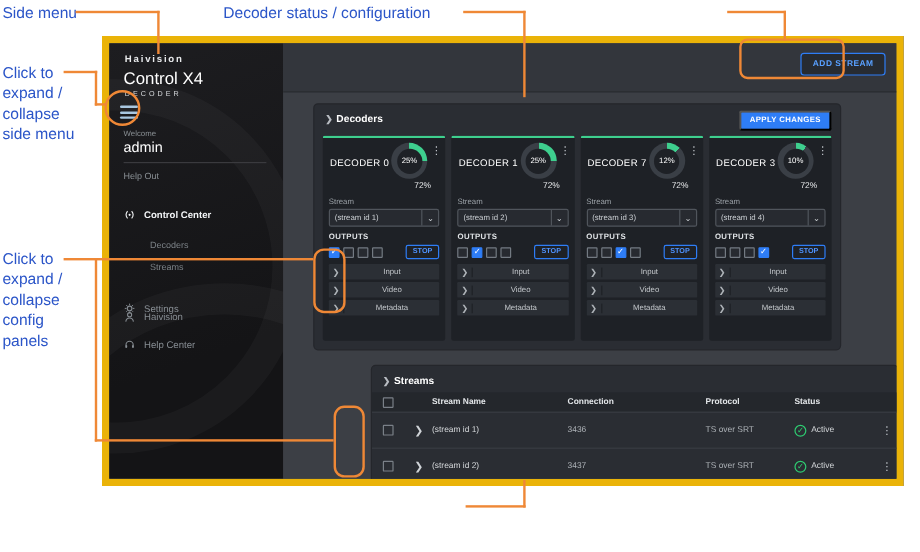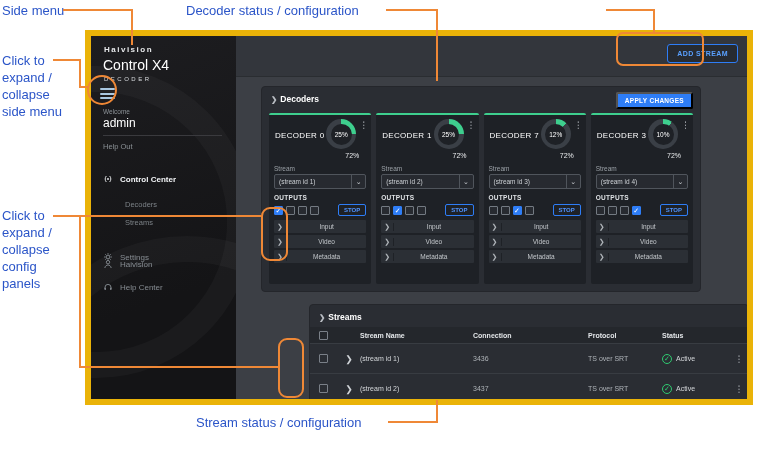--- a/index.html
+++ b/index.html
@@ -387,17 +387,16 @@
     <div>collapse</div>
     <div>config</div>
     <div>panels</div>
   </div>
   <div class="oline oh" style="left:53px;top:215px;width:208px;"></div>
   <div class="oline ov" style="left:79px;top:215px;height:153px;"></div>
   <div class="oline oh" style="left:79px;top:366px;width:199px;"></div>
   <div class="obox" style="left:261px;top:207px;width:23px;height:50px;border-radius:9px;"></div>
   <div class="obox" style="left:278px;top:338px;width:22px;height:56px;border-radius:9px;"></div>
 
-  <div class="ann" style="left:196px;top:415px;">Stream status / configuration</div>
   <div class="oline oh" style="left:388px;top:421px;width:50px;"></div>
   <div class="oline ov" style="left:436px;top:400px;height:23px;"></div>
 
 </div>
 
 </body></html>

